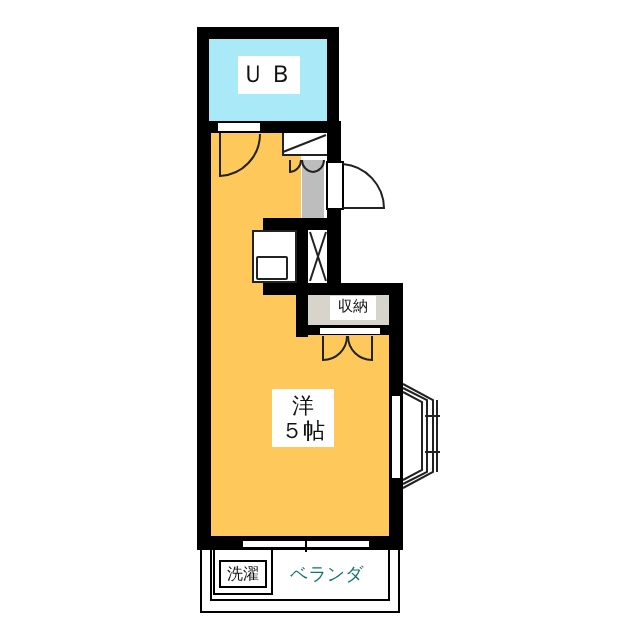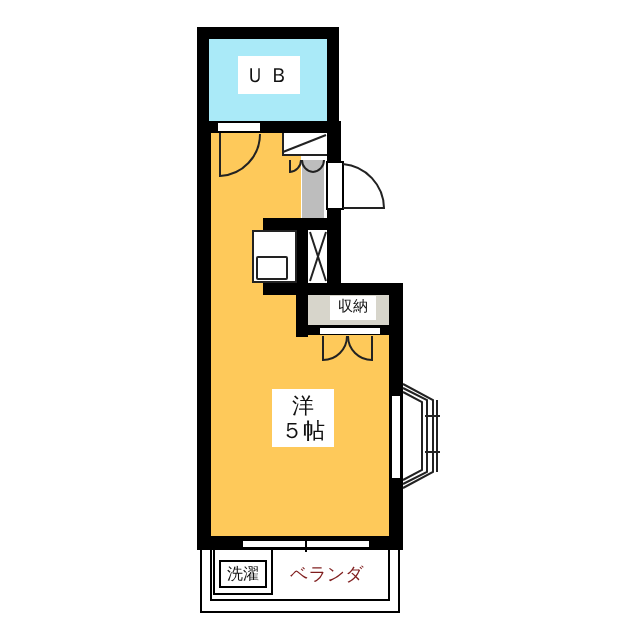--- a/index.html
+++ b/index.html
@@ -15,21 +15,21 @@
              justify-content: center; text-align: center; line-height: 1.15; }
     svg.lines { position: absolute; left: 0; top: 0; }
   </style>
 </head>
 <body>
 
 <div>
 
   <div class="abs wall" style="left:197px;top:27px;width:142px;height:104px;"></div>
   <div class="abs bath" style="left:209px;top:39px;width:118px;height:82px;"></div>
-  <div class="abs label" style="left:238px;top:56px;width:62px;height:38px;font-size:20px;letter-spacing:4px;">ＵＢ</div>
+  <div class="abs label" style="left:238px;top:56px;width:62px;height:38px;font-size:24px;letter-spacing:4px;">ＵＢ</div>
 
   <div class="abs wall" style="left:197px;top:121px;width:14px;height:429px;"></div>
   <div class="abs wall" style="left:327px;top:121px;width:14px;height:175px;"></div>
   <div class="abs wall" style="left:197px;top:121px;width:144px;height:12px;"></div>
 
   <div class="abs room-main" style="left:211px;top:133px;width:90px;height:270px;"></div>
   <div class="abs room-main" style="left:211px;top:330px;width:178px;height:206px;"></div>
 
   <div class="abs" style="left:283px;top:133px;width:44px;height:22px;background:#fff;"></div>
   <div class="abs shoe" style="left:302px;top:160px;width:22px;height:58px;"></div>
@@ -57,21 +57,21 @@
 
   <div class="abs label" style="left:272px;top:389px;width:62px;height:58px;flex-direction:column;font-size:22px;">
     <span>洋</span>
     <span>５帖</span>
   </div>
 
   <div class="abs" style="left:200px;top:550px;width:200px;height:63px;border:2px solid #000;border-top:none;"></div>
   <div class="abs" style="left:210px;top:550px;width:180px;height:51px;border:2px solid #000;border-top:none;"></div>
   <div class="abs" style="left:213px;top:550px;width:60px;height:45px;border:2px solid #000;border-top:none;"></div>
   <div class="abs label" style="left:219px;top:560px;width:48px;height:28px;font-size:16px;border:2px solid #000;">洗濯</div>
-  <div class="abs" style="left:290px;top:560px;width:90px;height:28px;font-size:18px;color:#7f1d1d;display:flex;align-items:center;">ベランダ</div>
+  <div class="abs" style="left:290px;top:560px;width:90px;height:28px;font-size:18px;color:#0f766e;display:flex;align-items:center;">ベランダ</div>
 
   <svg class="lines" width="640" height="640">
 
     <rect x="218" y="123" width="42" height="8" fill="#fff"></rect>
     <path d="M220 133 L220 176 A42 42 0 0 0 260 134" fill="none" stroke="#222" stroke-width="2"></path>
 
     <path d="M283 152 L326 135" fill="none" stroke="#222" stroke-width="2"></path>
     <path d="M283 133 L283 155 L327 155" fill="none" stroke="#222" stroke-width="2"></path>
 
     <path d="M290 160 L290 172 A12 12 0 0 0 301 160" fill="none" stroke="#222" stroke-width="2"></path>

